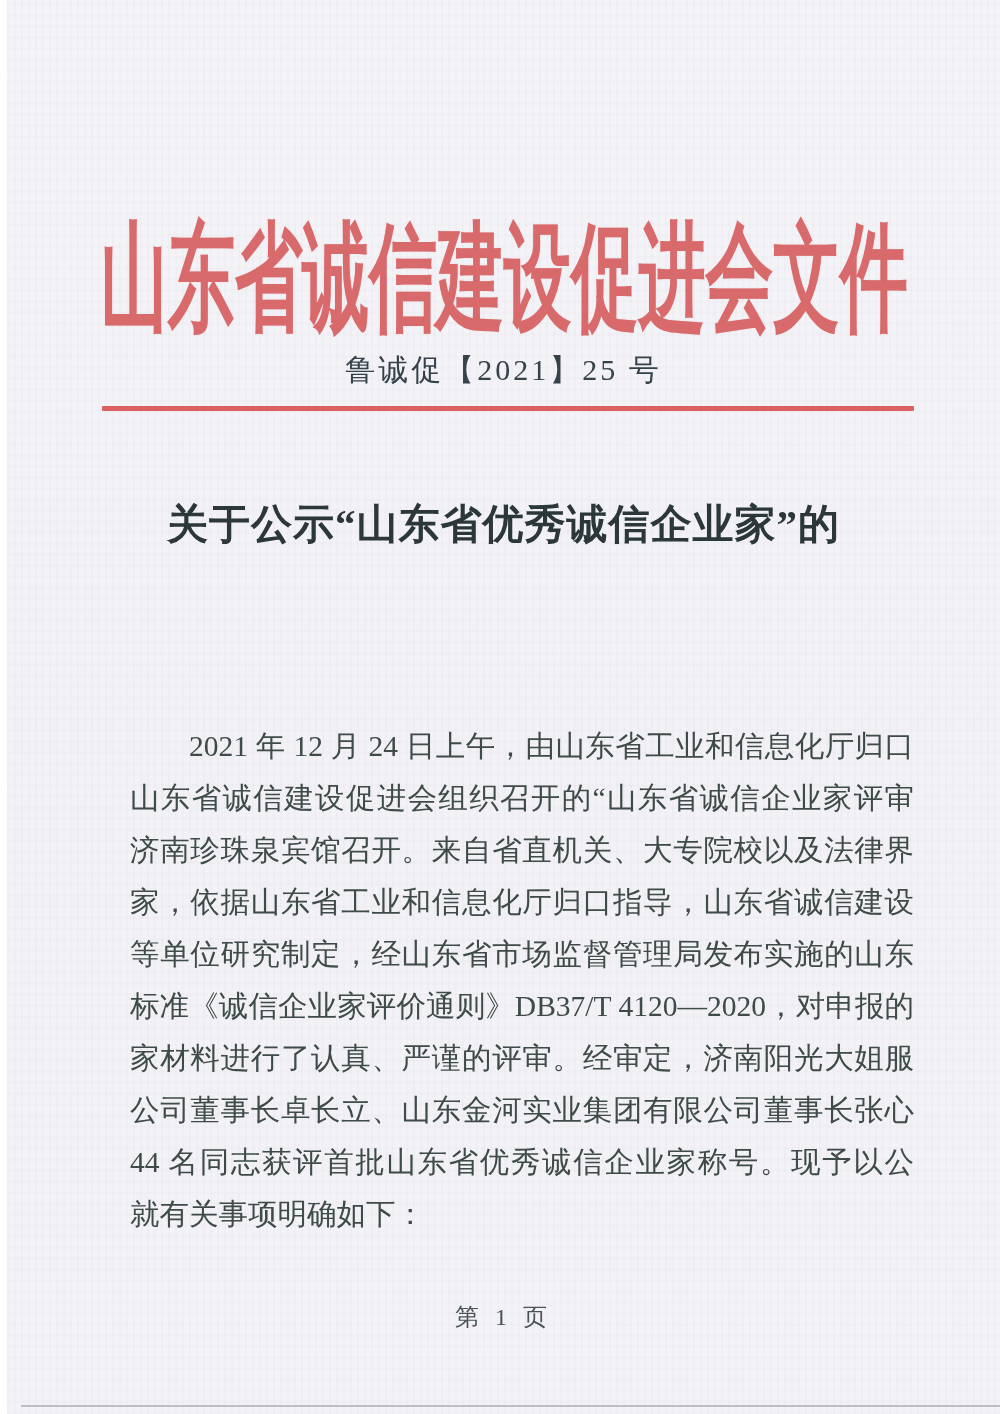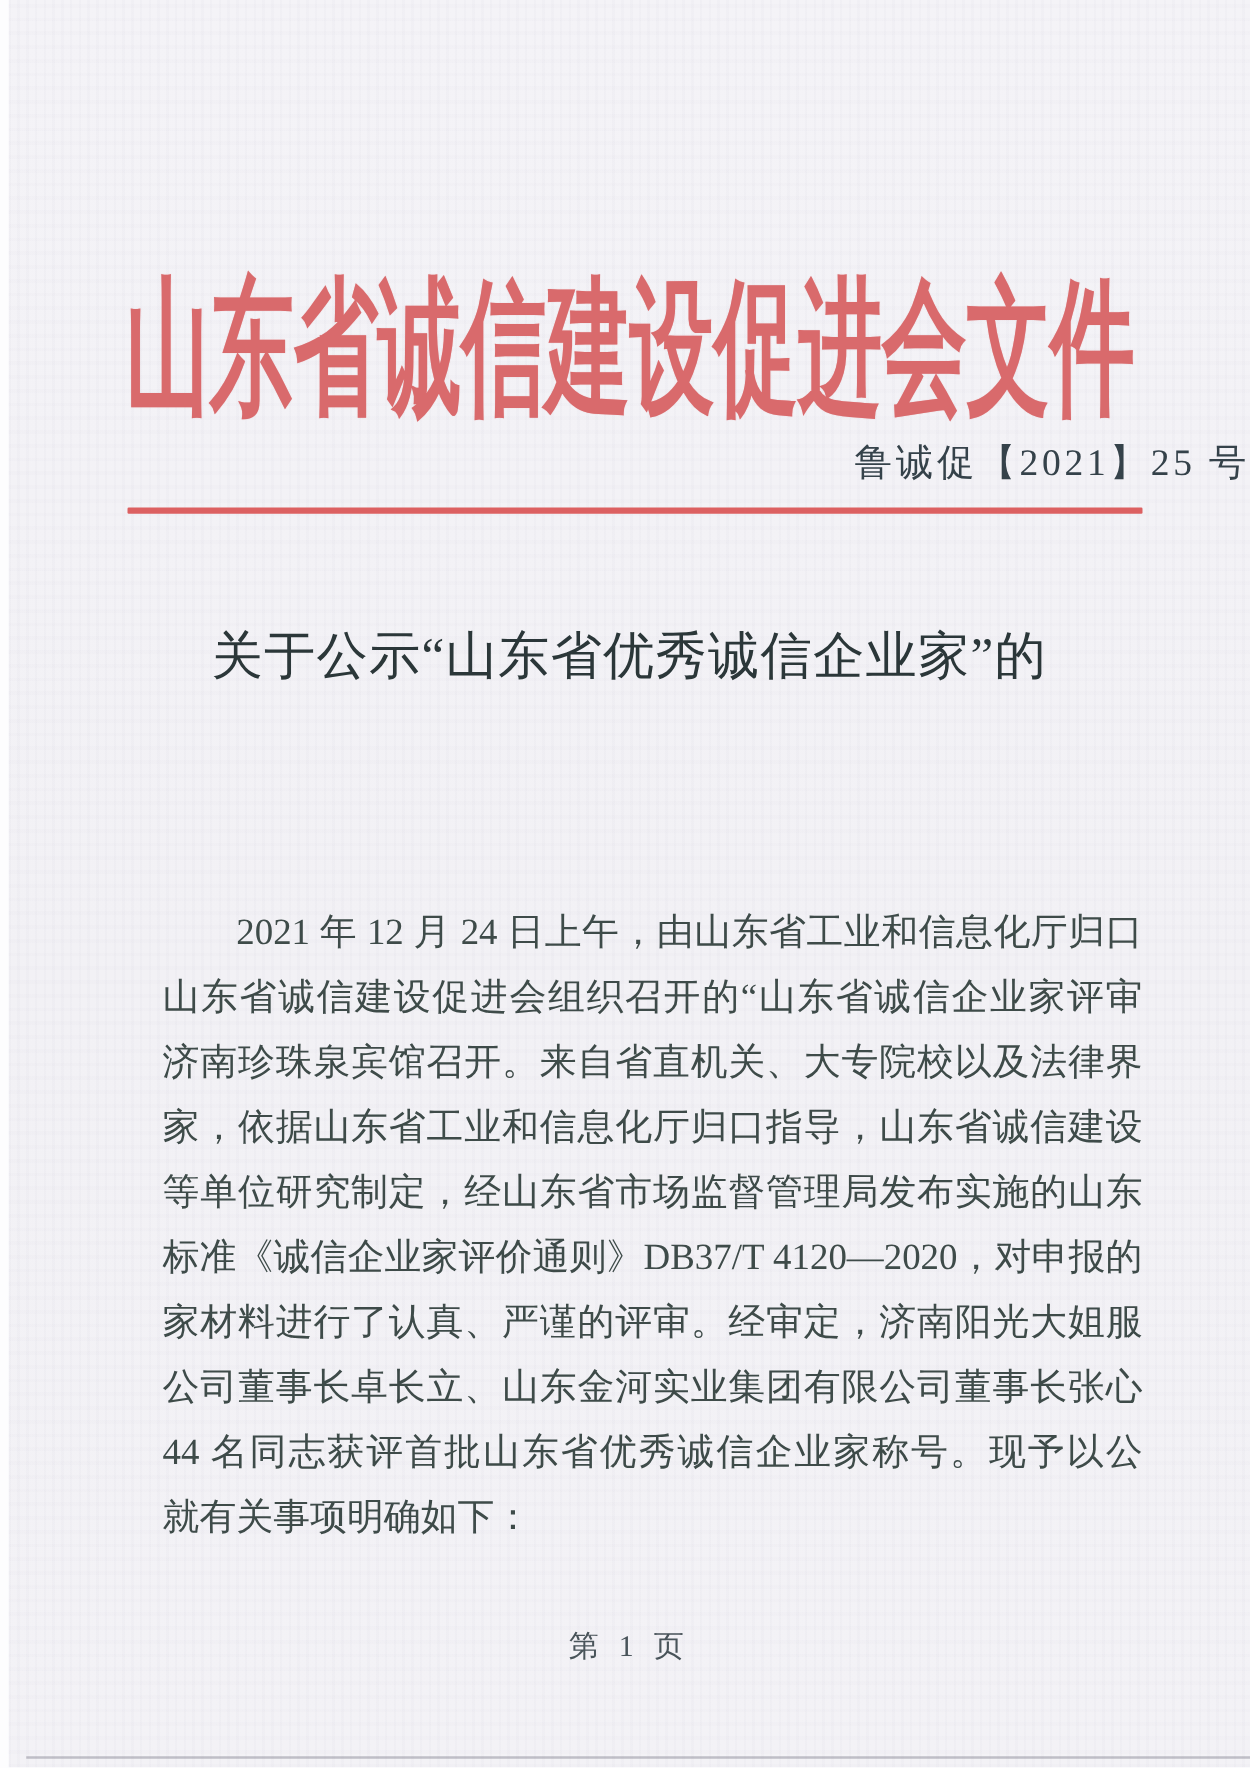--- a/index.html
+++ b/index.html
@@ -44,40 +44,40 @@
     font-weight: bold;
     color: #d96a6c;
     transform: scaleX(0.57);
     transform-origin: 50% 50%;
     text-shadow: 0 0 1px rgba(217,106,108,0.45);
   }
 
   .doc-number {
     position: absolute;
     left: 0; right: 0; top: 350px;
-    text-align: right;
+    text-align: center;
     font-size: 30px;
     letter-spacing: 3px;
     color: #35424a;
   }
 
   .red-rule {
     position: absolute;
     left: 95px; top: 406px;
     width: 812px; height: 5px;
     background: #dc6061;
     border-radius: 1px;
   }
 
   .notice-title {
     position: absolute;
     left: 0; right: 0;
     text-align: center;
     font-size: 41px;
-    font-weight: normal;
+    font-weight: bold;
     color: #2b3739;
     letter-spacing: 1px;
   }
   .notice-title.line1 { top: 497px; }
   .notice-title.line2 { top: 580px; letter-spacing: 2px; }
 
   .body-text {
     position: absolute;
     left: 123px; top: 720px;
     width: 784px;

